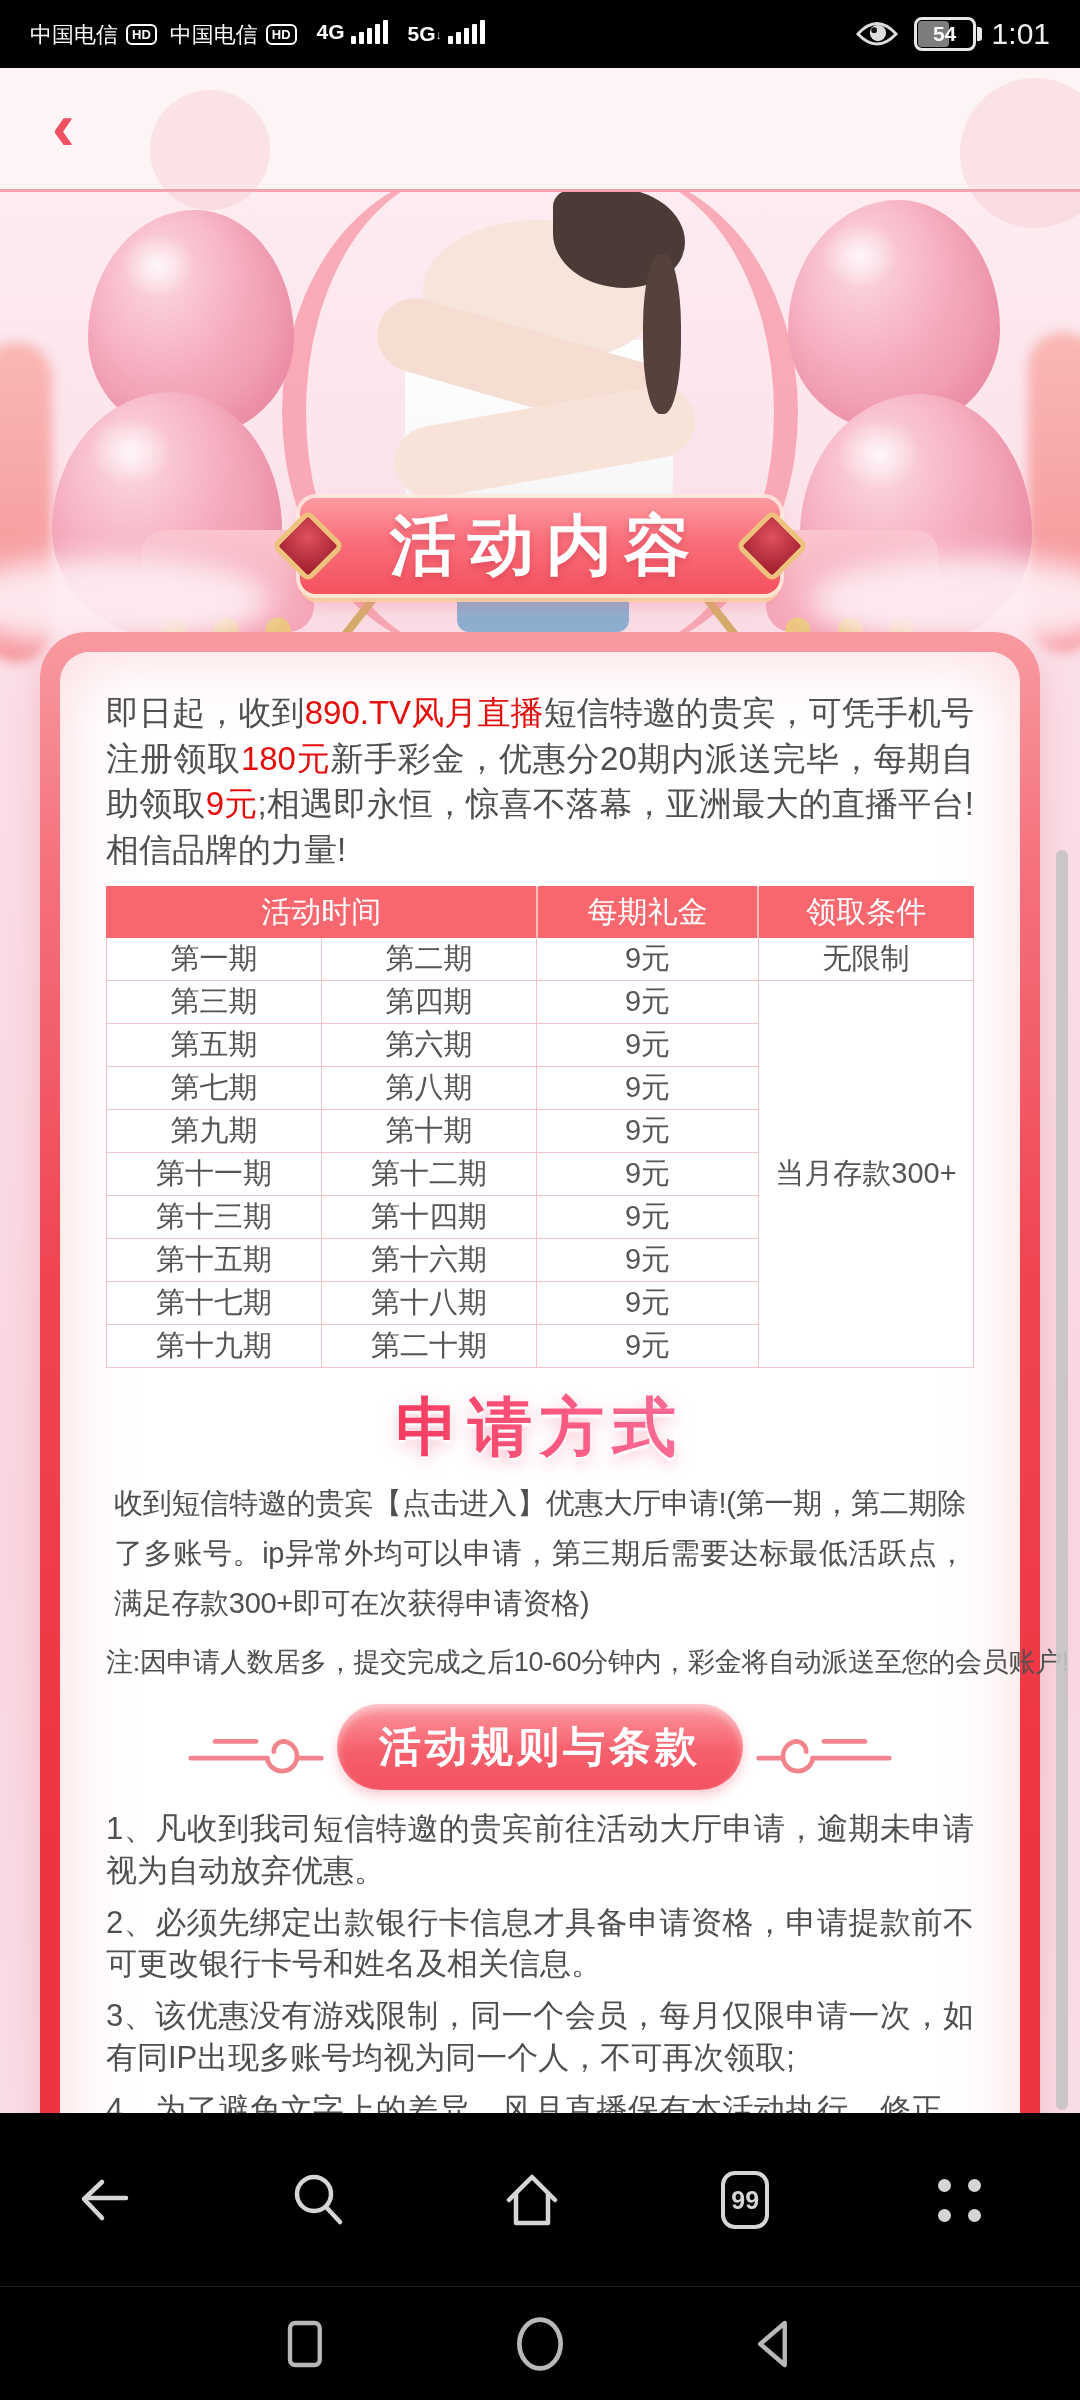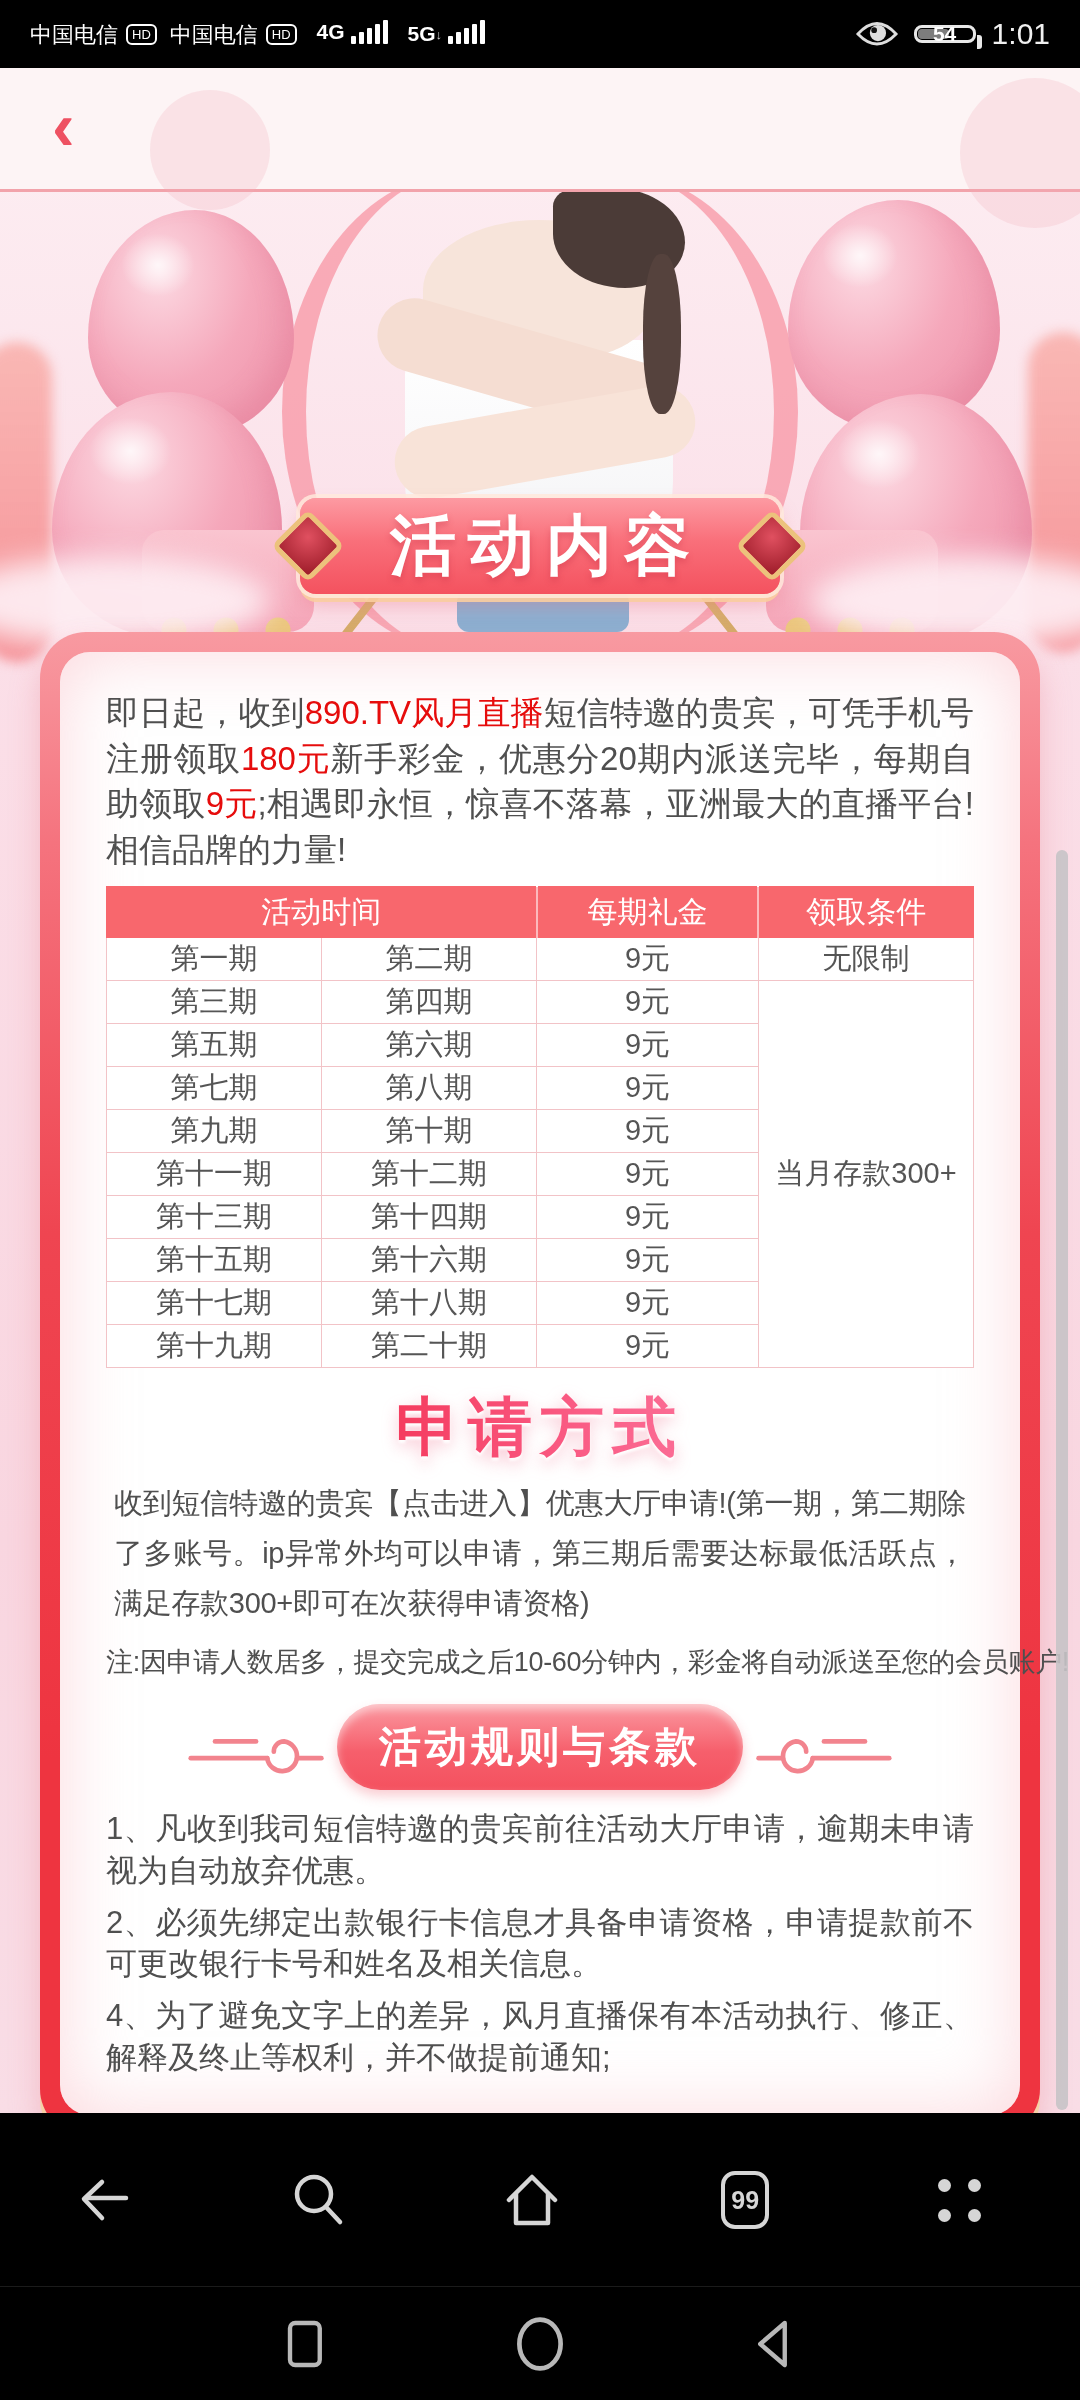--- a/index.html
+++ b/index.html
@@ -7,32 +7,32 @@
        font-family:"Liberation Sans","DejaVu Sans",sans-serif}
   .phone{position:relative;width:1080px;height:2400px;background:#000}
 
   
   .statusbar{position:absolute;top:0;left:0;right:0;height:68px;background:#000;color:#fff;
              display:flex;align-items:center;justify-content:space-between;
              padding:0 30px;box-sizing:border-box;z-index:50}
   .sb-left{display:flex;align-items:center;gap:20px}
   .carriers{display:flex;flex-direction:row;gap:13px}
   .carrier-line{display:flex;align-items:center;gap:8px;font-size:22px;line-height:27px}
-  .hd{border:2px solid #fff;border-radius:6px;font-size:13px;font-weight:400;padding:0 4px;line-height:17px}
+  .hd{border:2px solid #fff;border-radius:6px;font-size:13px;font-weight:700;padding:0 4px;line-height:17px}
   .netgrp{display:flex;align-items:flex-end;gap:6px;padding-bottom:4px}
   .net-col{display:flex;flex-direction:row;align-items:center;line-height:1}
   .net-label{font-size:21px;font-weight:700}
   .net-sub{font-size:13px;color:#cfcfcf;margin-top:1px}
   .bars{display:flex;align-items:flex-end;gap:3px}
   .bars i{display:block;width:5px;background:#fff;border-radius:1px}
   .bars i:nth-child(1){height:8px}.bars i:nth-child(2){height:12px}
   .bars i:nth-child(3){height:16px}.bars i:nth-child(4){height:20px}
   .bars i:nth-child(5){height:24px}
   .sb-right{display:flex;align-items:center;gap:16px}
-  .battery{position:relative;width:62px;height:18px;border:3px solid #e8e8e8;border-radius:8px;
+  .battery{position:relative;width:62px;height:34px;border:3px solid #e8e8e8;border-radius:8px;
            display:flex;align-items:center;justify-content:center;box-sizing:border-box}
   .battery:after{content:"";position:absolute;right:-9px;top:7px;width:5px;height:14px;
                  background:#e8e8e8;border-radius:0 3px 3px 0}
   .battery .fill{position:absolute;left:1px;top:1px;bottom:1px;width:56%;background:#7d7d7d;border-radius:4px}
   .battery .pct{position:relative;font-size:21px;font-weight:700;color:#fff}
   .time{font-size:30px;color:#f0f0f0}
 
   
   .webview{position:absolute;top:68px;left:0;right:0;bottom:287px;overflow:hidden;
            background:linear-gradient(180deg,#fdeff3 0%,#fbdfe8 28%,#f9d6e0 72%,#f9dde6 100%)}
@@ -332,20 +332,21 @@
                 <path d="M30 24 H74"></path>
               <path d="M86 42 a16 16 0 1 0 18 -18 a11 11 0 0 0 -11 11"></path>
               <path d="M118 42 h26"></path>
             </g>
           </svg>
         </div>
 
         <div class="rules">
           <p>1、凡收到我司短信特邀的贵宾前往活动大厅申请，逾期未申请视为自动放弃优惠。</p>
           <p>2、必须先绑定出款银行卡信息才具备申请资格，申请提款前不可更改银行卡号和姓名及相关信息。</p>
+          <p>3、该优惠没有游戏限制，同一个会员，每月仅限申请一次，如有同IP出现多账号均视为同一个人，不可再次领取;</p>
           <p>4、为了避免文字上的差异，风月直播保有本活动执行、修正、解释及终止等权利，并不做提前通知;</p>
 
         </div>
 
       </div>
     </div>
 
     <span class="petal" style="left:640px;bottom:-14px;width:150px;height:64px;transform:rotate(18deg)"></span>
     <span class="petal" style="left:820px;bottom:-20px;width:190px;height:80px;transform:rotate(-14deg)"></span>
     <span class="petal" style="left:430px;bottom:-18px;width:120px;height:50px;transform:rotate(30deg)"></span>

